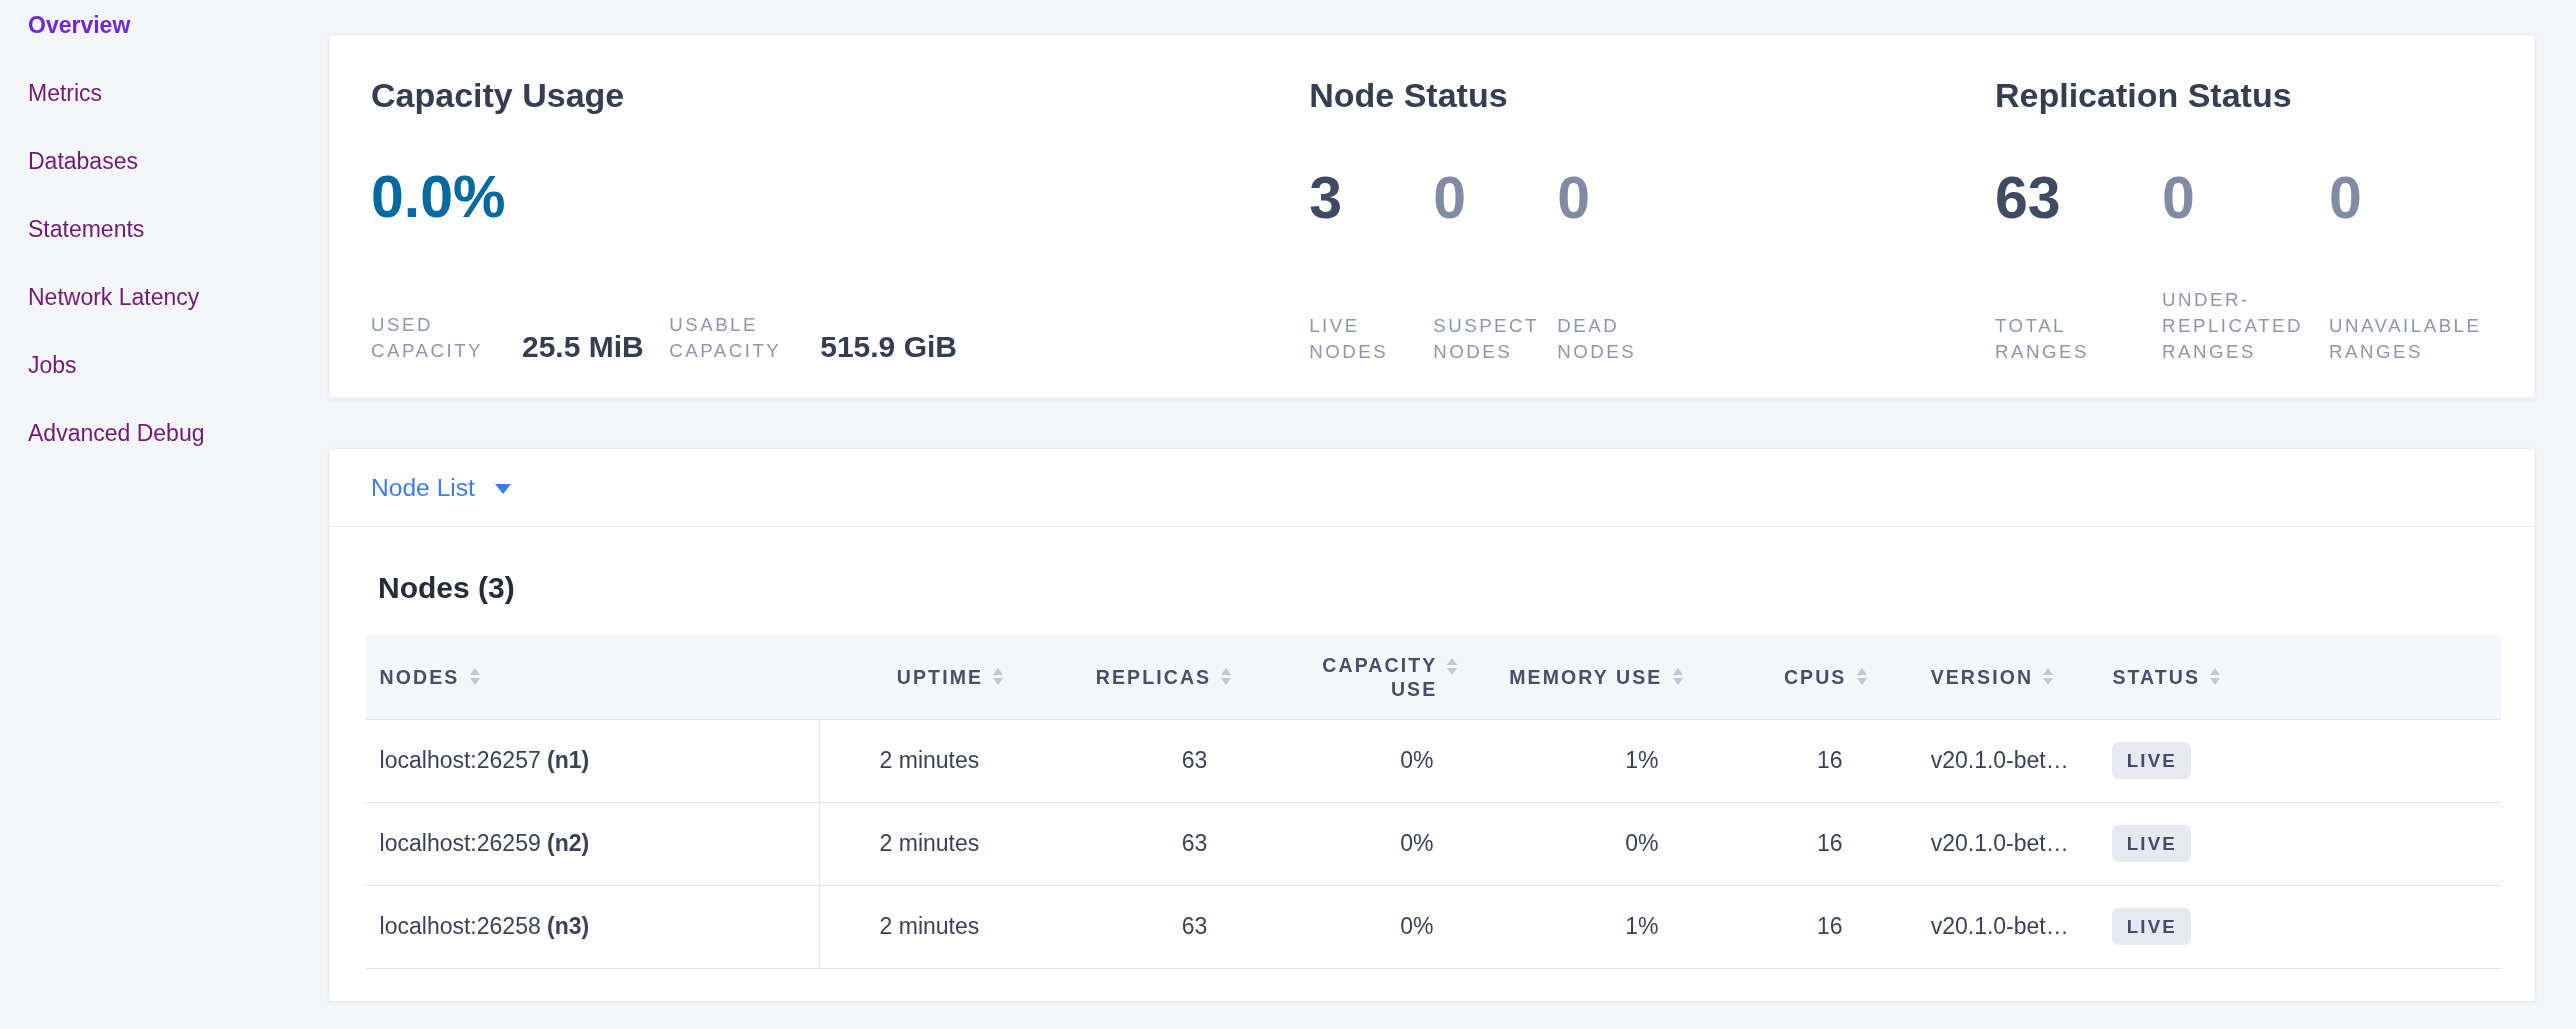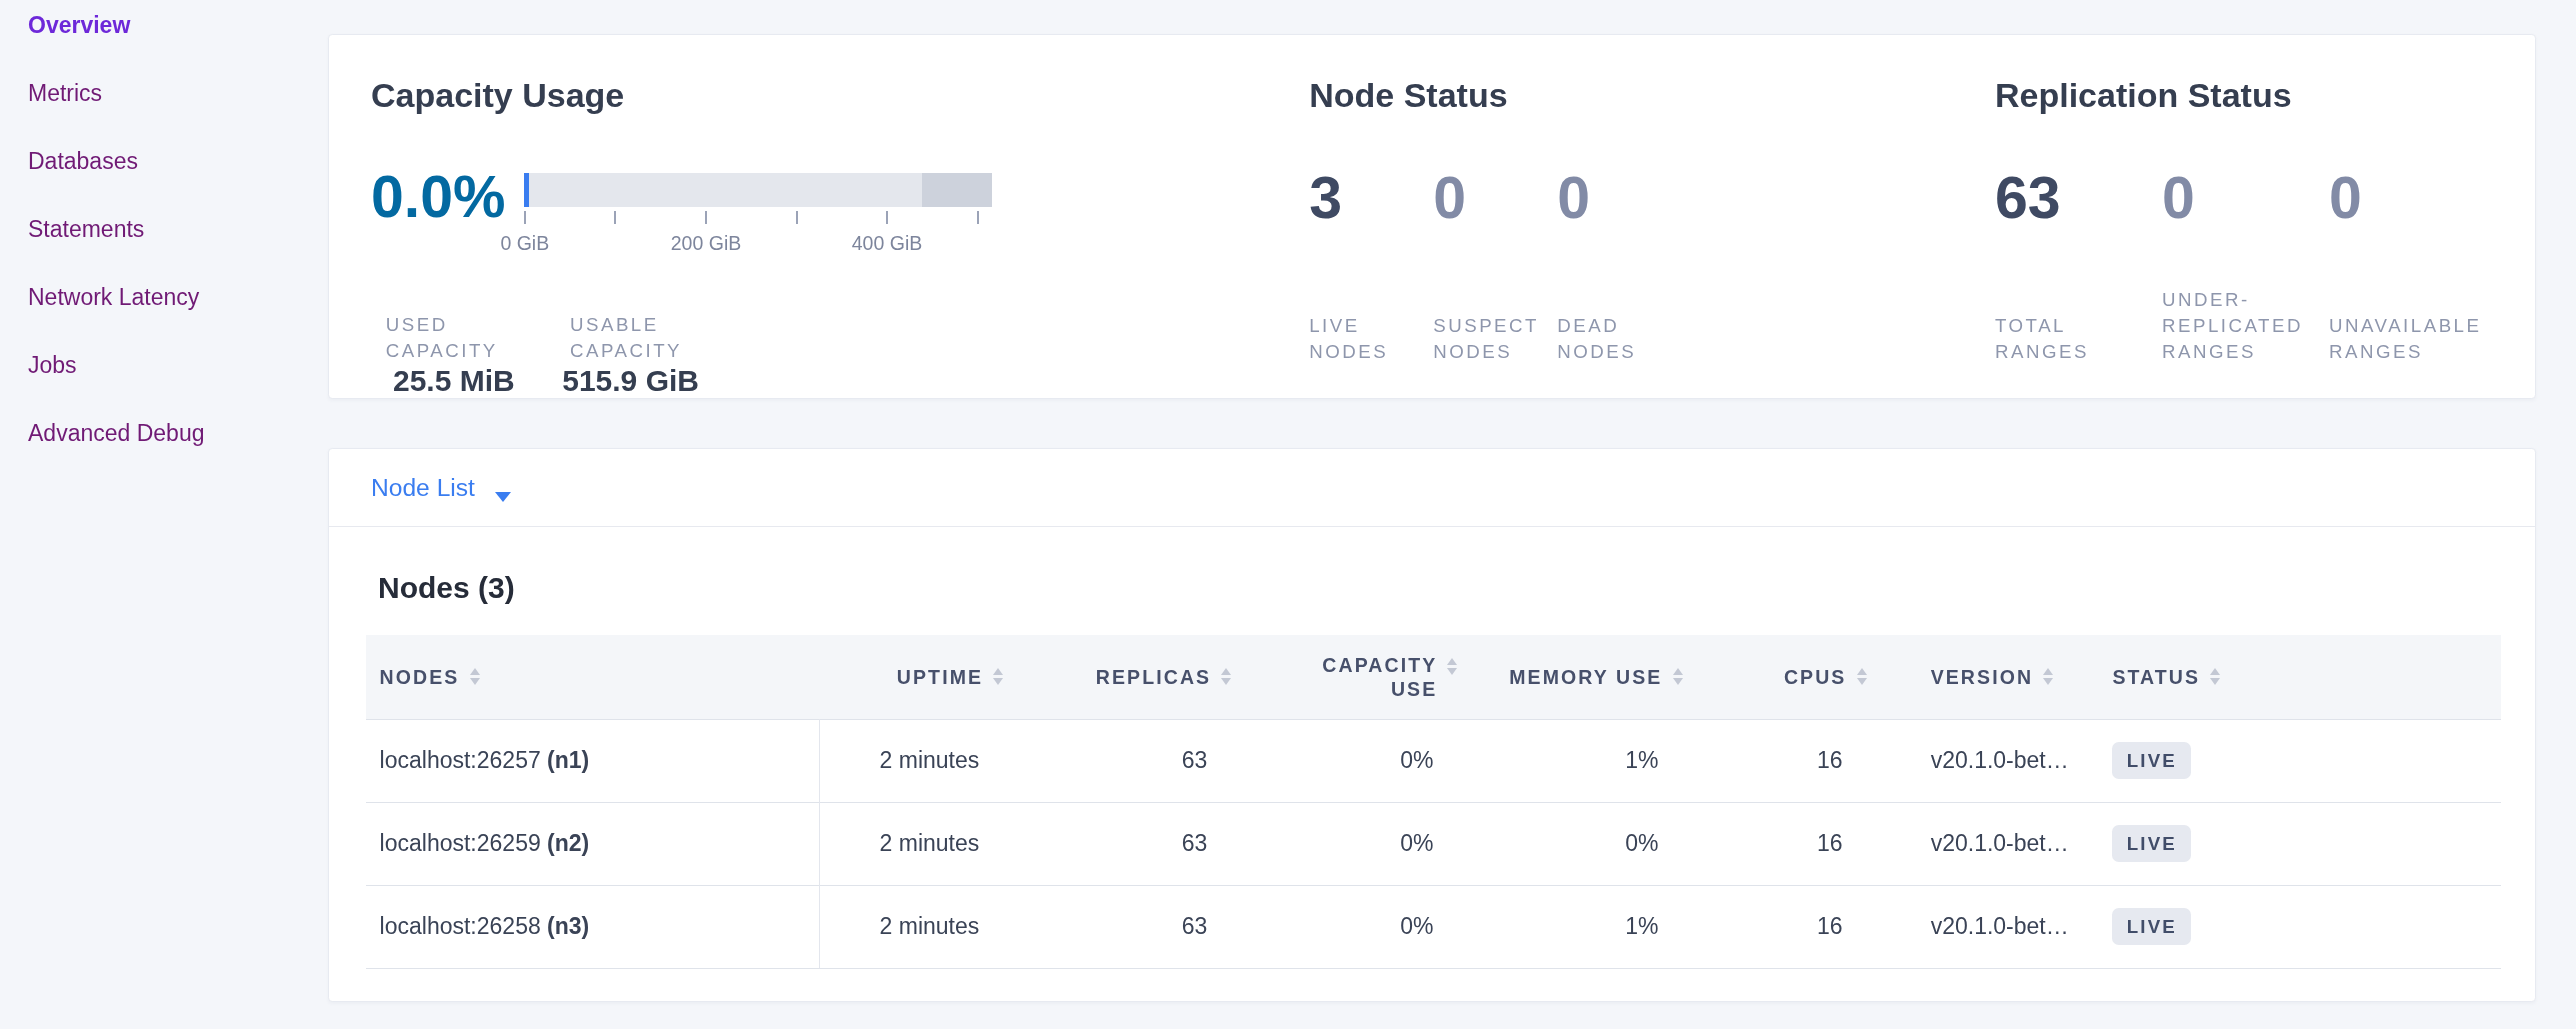--- a/index.html
+++ b/index.html
@@ -40,21 +40,21 @@
   .cap-seg { position:absolute; top:0; height:34px; }
   .seg-light { left:5.1px;   width:393px; background:#e4e7ed; }
   .seg-dark  { left:398px; width:70px;  background:#cdd2dc; }
   .seg-used  { left:0;     width:5.1px;   background:#3a7df0; }
   .cap-tick { position:absolute; top:38px; width:1.7px; height:12.7px; background:#9ba3b7; }
   .cap-axis-label {
     position:absolute; top:59px; transform:translateX(-50%);
     font-size:19.5px; color:#7d859c; white-space:nowrap;
   }
   .stat-row { display:flex; margin-top:49px; }
-  .stat { display:flex; align-items:flex-end; margin-right:25.5px;flex-direction:column; }
+  .stat { display:flex; align-items:flex-end; margin-right:25.5px; }
   .stat-label {
     font-size:18.7px; line-height:26px; letter-spacing:2.5px; color:#8e96ac;
     white-space:pre-line; min-width:129px;
   }
   .stat-value { font-size:30px; line-height:34px; font-weight:bold; color:#353e50; margin-left:22px; white-space:nowrap; }
 
   
   .sec-nodestatus { width:690px; }
   .sec-replication { flex:1; }
   .stat-cols { display:flex; margin-top:53px; }
@@ -67,21 +67,21 @@
     font-size:18.7px; line-height:26px; letter-spacing:2.5px; color:#8e96ac;
     white-space:pre-line; padding-right:8.5px;
   }
 
   
   .nodelist-bar {
     height:78px; display:flex; align-items:center;
     border-bottom:0.8px solid #e7e9ef; padding-left:42px;
   }
   .nodelist-dd {
-    display:flex; align-items:flex-end; background:none; border:none; cursor:pointer;
+    display:flex; align-items:center; background:none; border:none; cursor:pointer;
     font-family:inherit; font-size:24.6px; color:#3a7df0;
   }
   .caret-down {
     width:0; height:0; margin-left:20.4px; margin-top:3.4px;
     border-left:8.5px solid transparent; border-right:8.5px solid transparent;
     border-top:10.2px solid #3a7df0;
   }
   .nodes-content { padding:0 37px; }
   .nodes-heading { margin:42px 0 0 12px; font-size:30px; line-height:37px; font-weight:600; color:#262c39; }
 
@@ -129,36 +129,20 @@
   <div class="nav-item">Jobs</div>
   <div class="nav-item">Advanced Debug</div>
 </nav>
 
 <section class="card summary-card">
 
   <div class="sec-capacity">
     <h2 class="section-title">Capacity Usage</h2>
     <div class="cap-row">
       <div class="cap-percent">0.0%</div>
-      <div class="cap-chart">
-        <div class="cap-bar">
-          <div class="cap-seg seg-light"></div>
-          <div class="cap-seg seg-dark"></div>
-          <div class="cap-seg seg-used"></div>
-        </div>
-        <div class="cap-tick" style="left:0"></div>
-        <div class="cap-tick" style="left:90px"></div>
-        <div class="cap-tick" style="left:181px"></div>
-        <div class="cap-tick" style="left:272px"></div>
-        <div class="cap-tick" style="left:362px"></div>
-        <div class="cap-tick" style="left:453px"></div>
-        <div class="cap-axis-label" style="left:0.8px">0 GiB</div>
-        <div class="cap-axis-label" style="left:182px">200 GiB</div>
-        <div class="cap-axis-label" style="left:363px">400 GiB</div>
-      </div>
     </div>
     <div class="stat-row">
       <div class="stat">
         <div class="stat-label">USED
 CAPACITY</div>
         <div class="stat-value">25.5 MiB</div>
       </div>
       <div class="stat">
         <div class="stat-label">USABLE
 CAPACITY</div>

